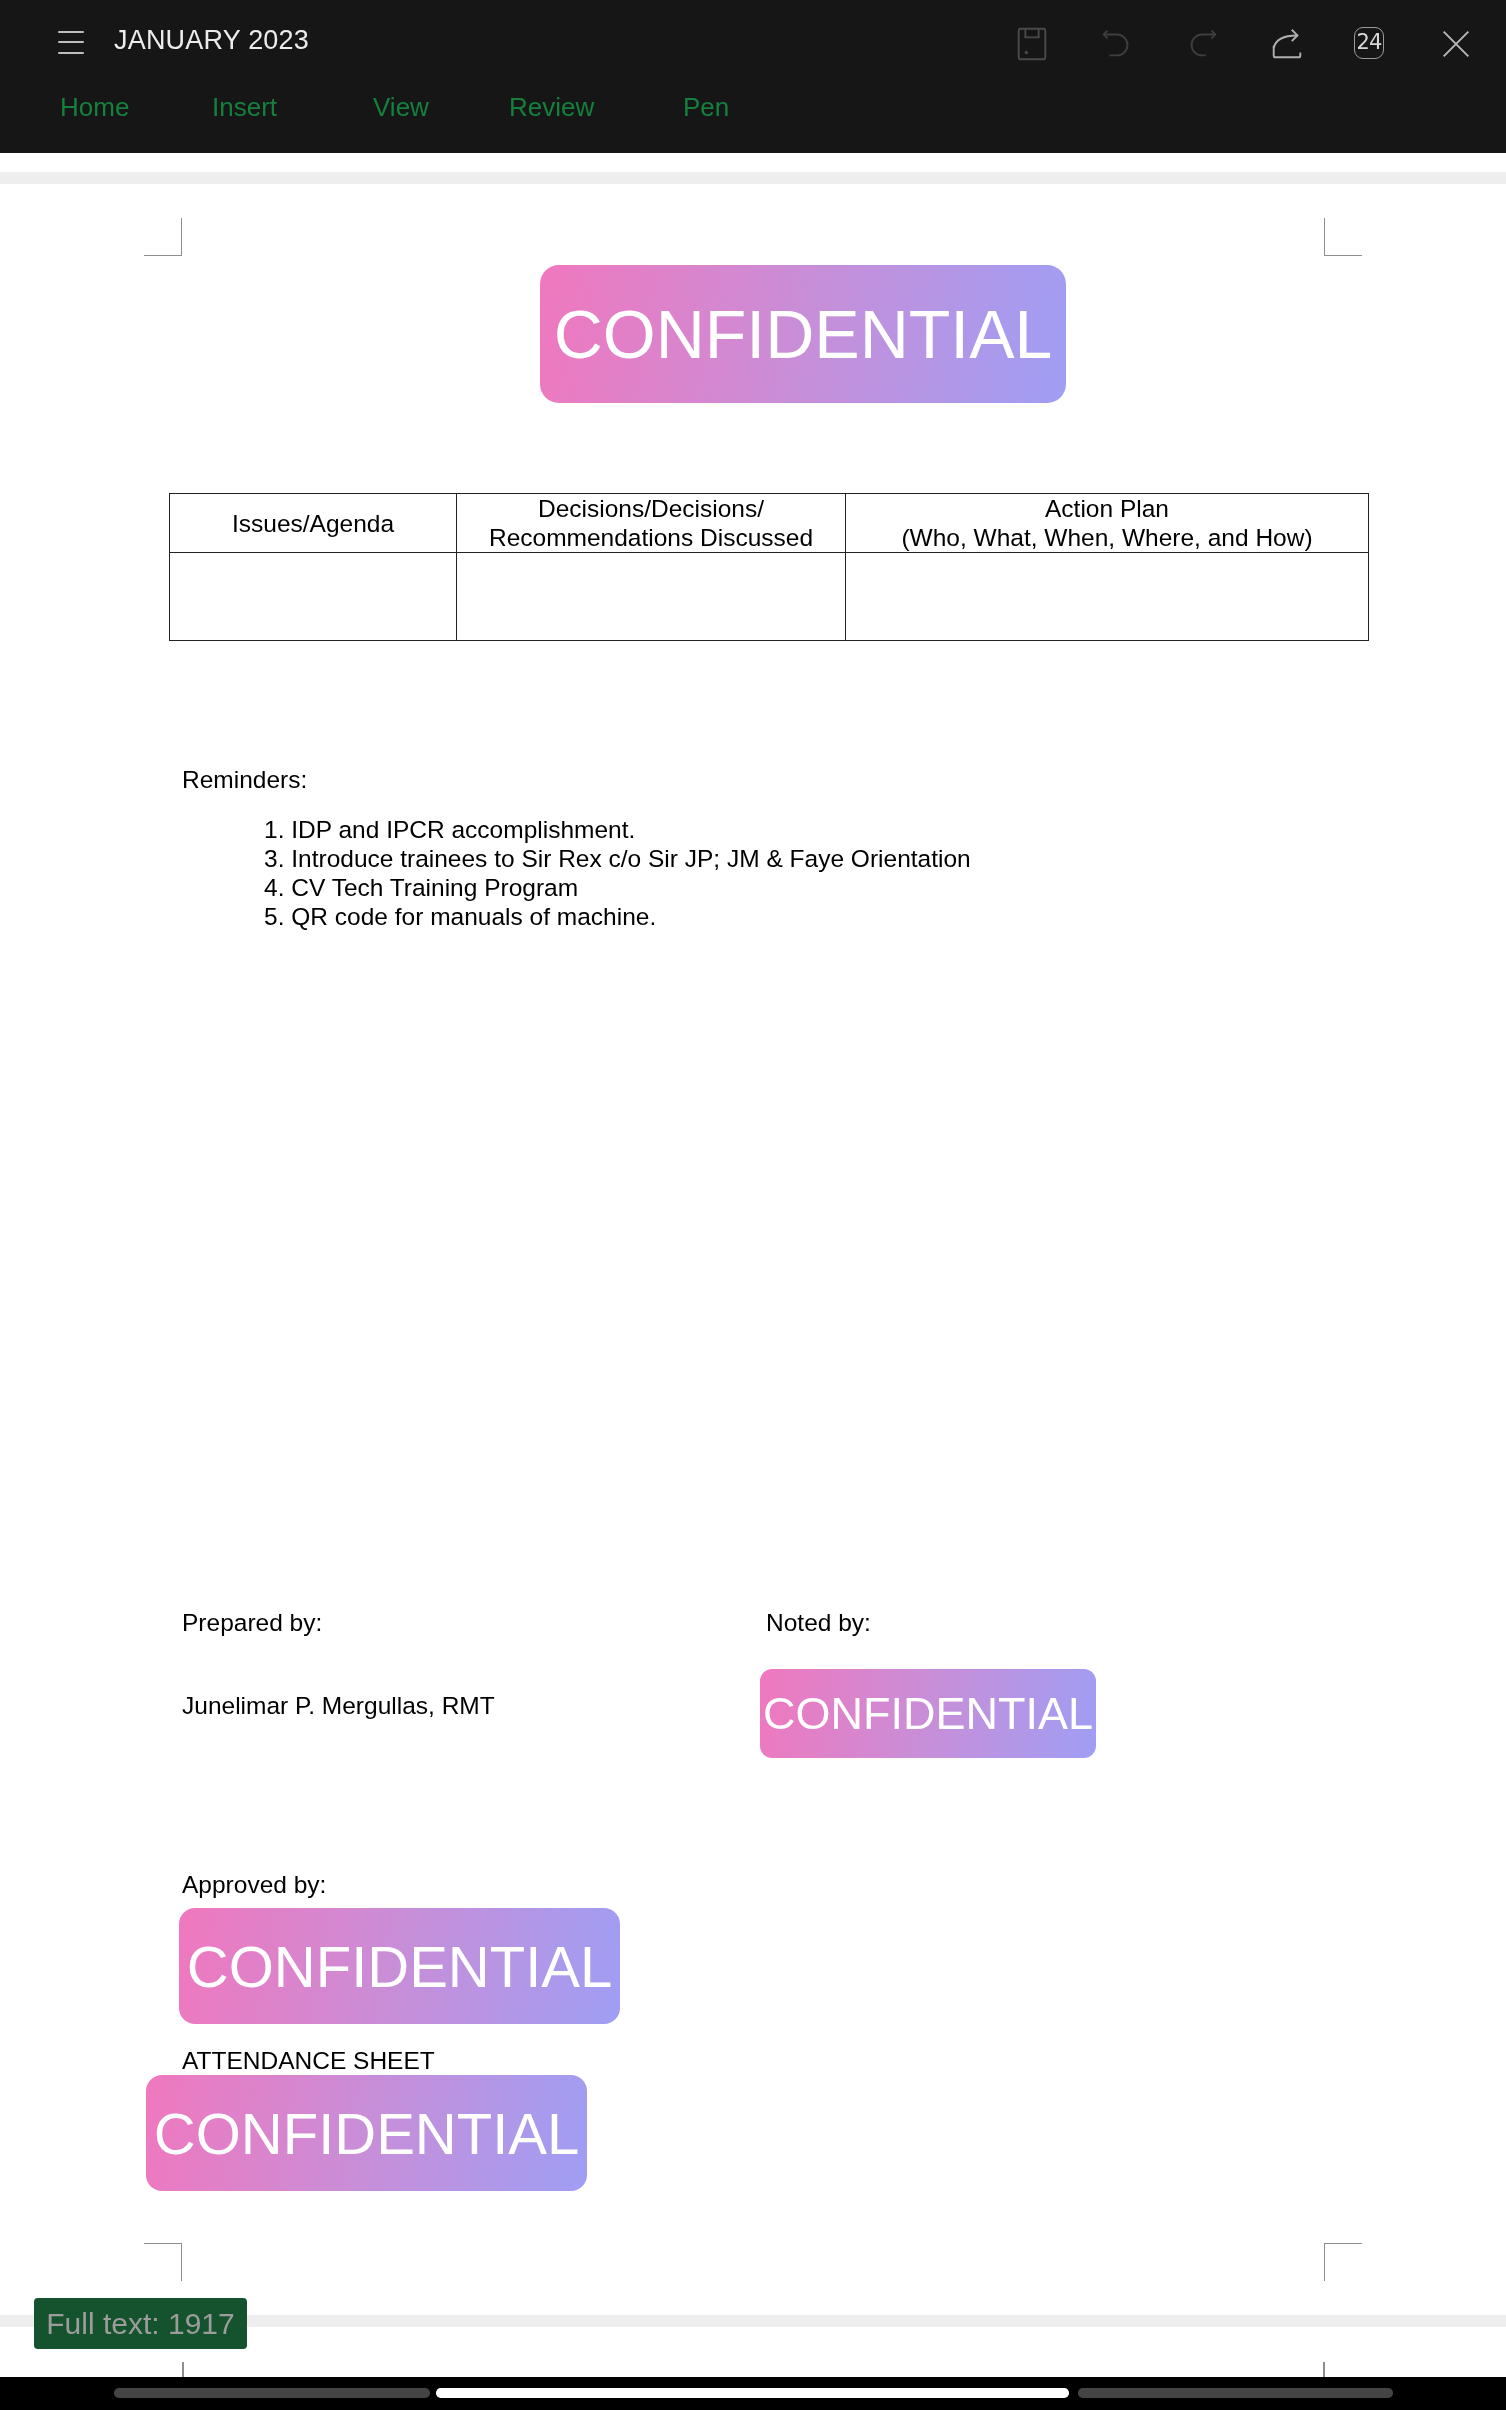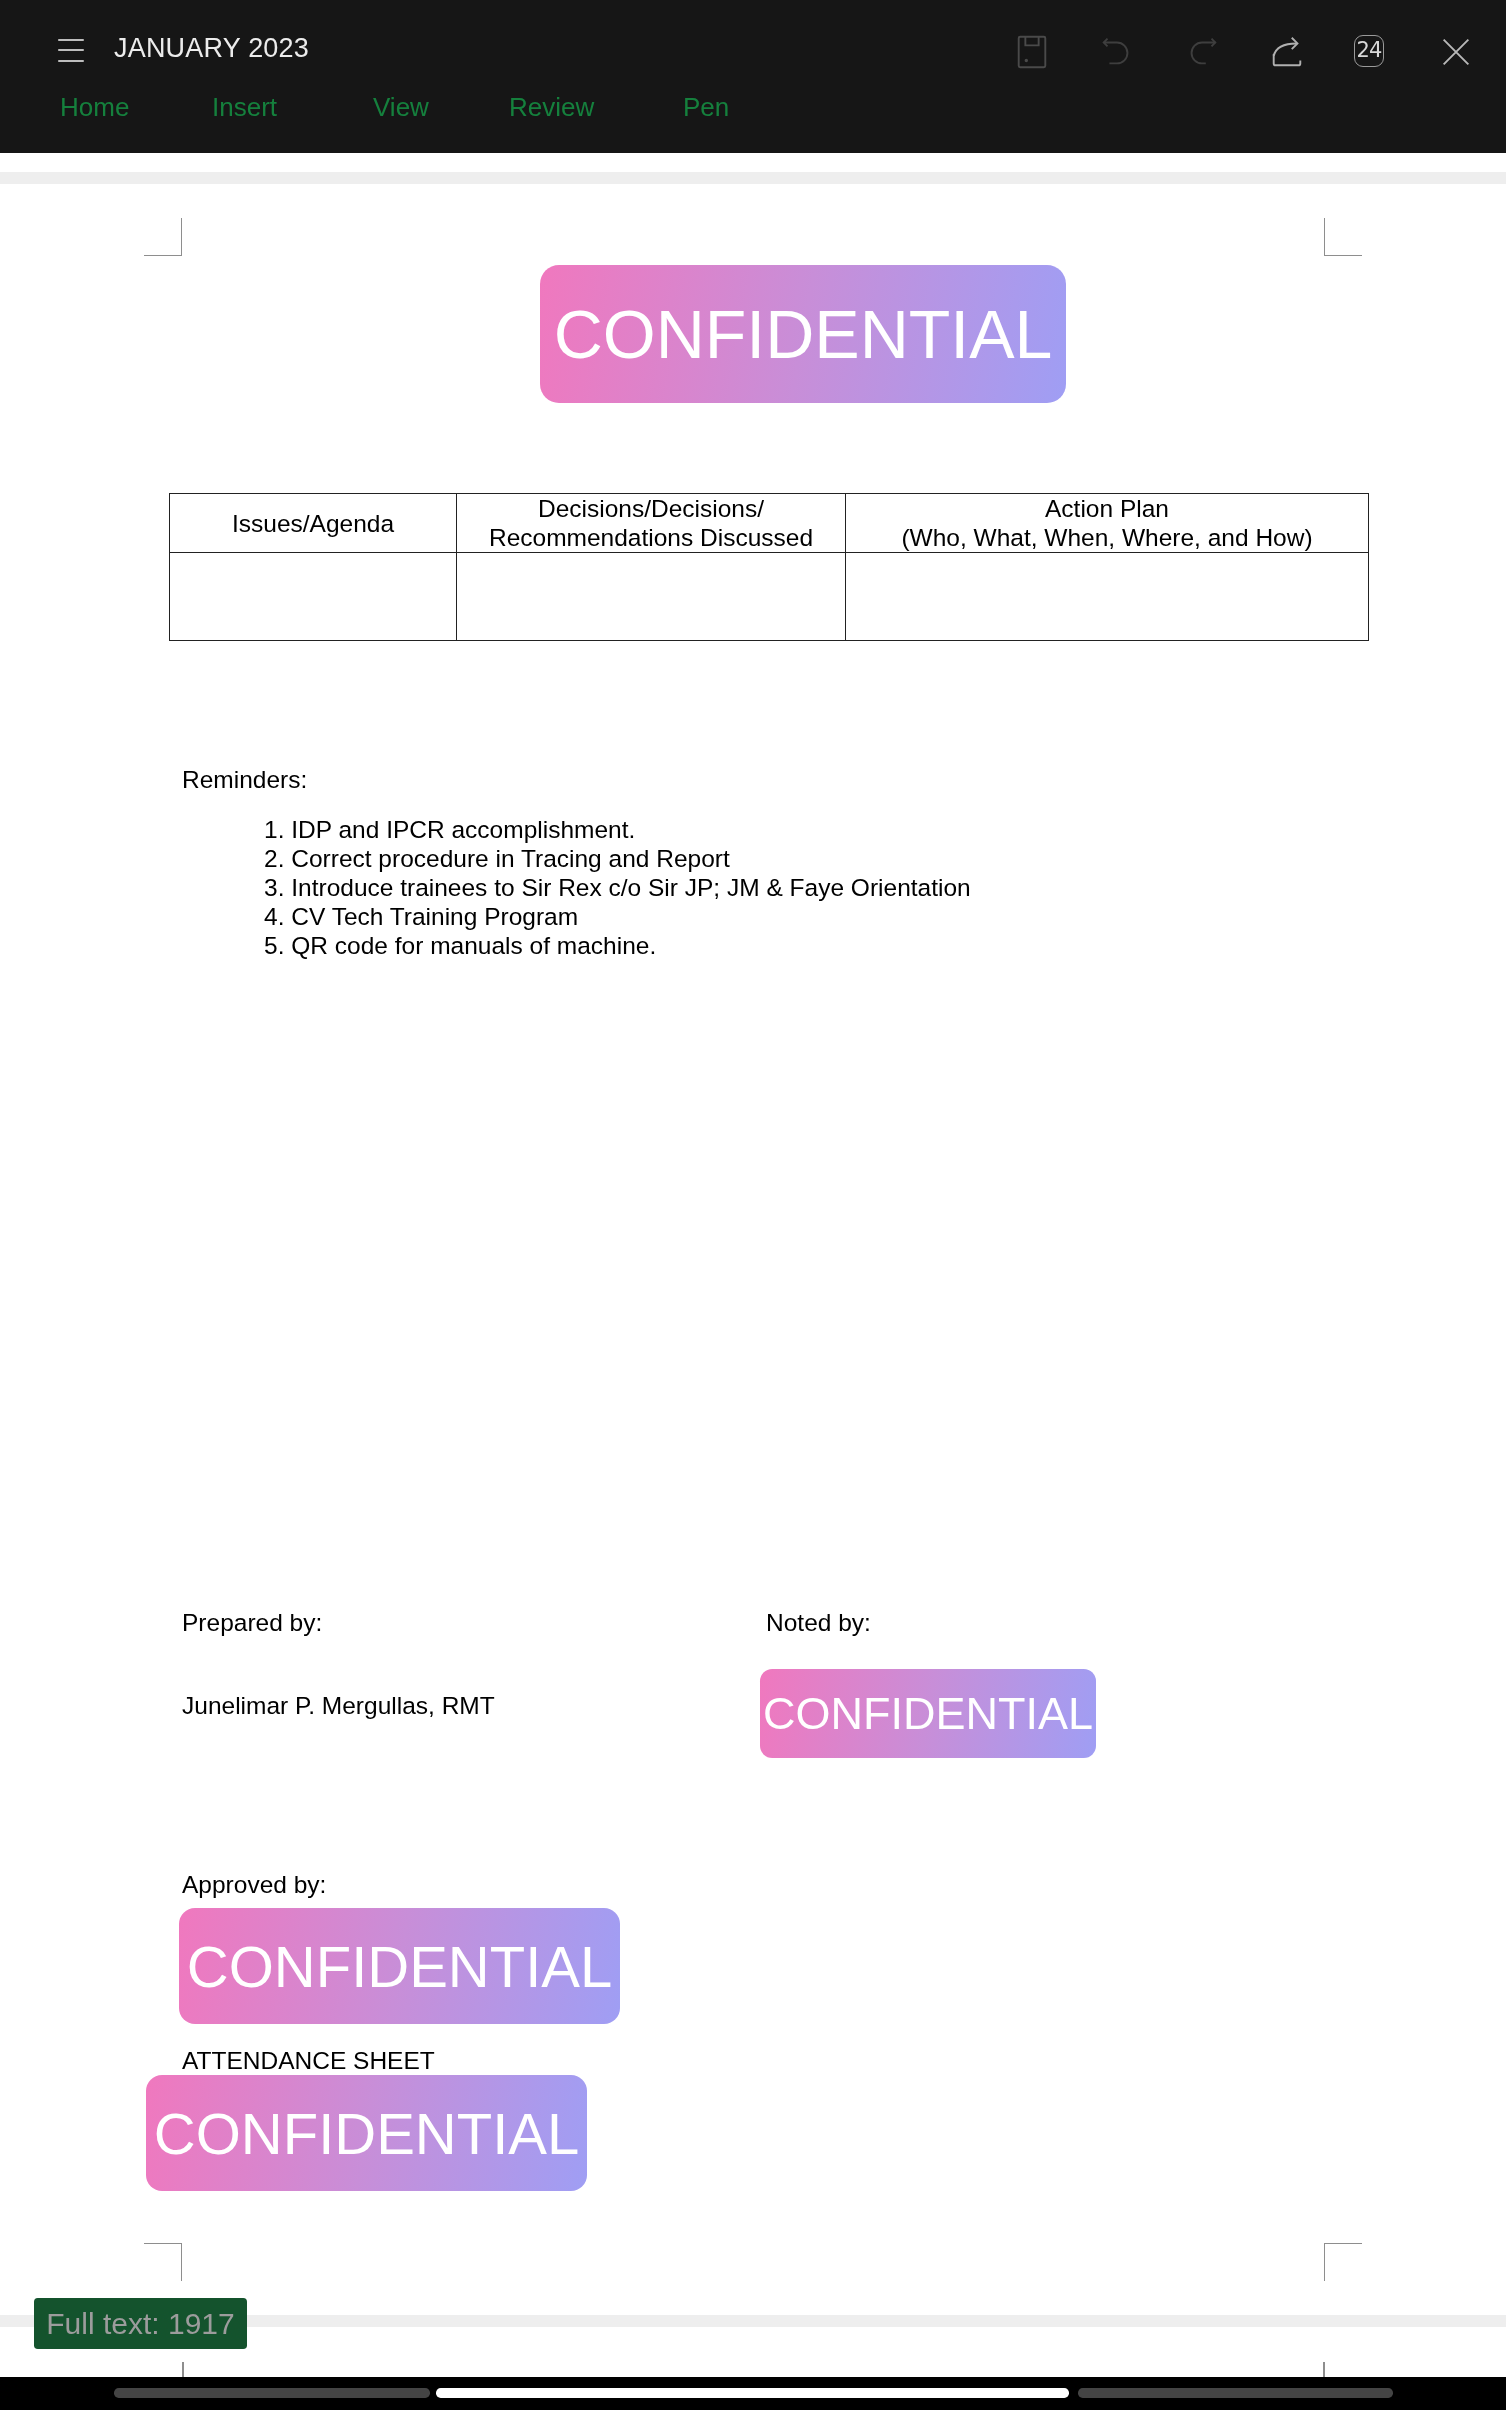--- a/index.html
+++ b/index.html
@@ -1,21 +1,21 @@
 <!DOCTYPE html>
 <html style="font-size:15px"><head>
 <meta charset="utf-8">
 <style>
   * { box-sizing: border-box; margin: 0; padding: 0; }
   html, body { width: 1507px; height: 2411px; overflow: hidden; background: #ffffff; }
   body { position: relative; font-family: "Liberation Sans", "DejaVu Sans", sans-serif; color: #000; }
 
   
   .topbar { position: absolute; left: 0; top: 0; width: 1507px; height: 153px; background: #161616; }
-  .titlerow { position: absolute; left: 0; top: 12px; width: 1199px; height: 77px; }
+  .titlerow { position: absolute; left: 0; top: 4px; width: 1199px; height: 77px; }
   .menu-icon { position: absolute; left: 58px; top: 26px; width: 26px; height: 24.5px; cursor: pointer; }
   .menu-icon span { position: absolute; left: 0; width: 26px; height: 1.9px; background: #bdbdbd; border-radius: 0.9px; }
   .doc-title { position: absolute; left: 114px; top: 21px; font-size: 27px; color: #ececec; letter-spacing: 0.2px; white-space: nowrap; }
   .tb-icon { position: absolute; top: 19px; width: 41px; height: 41px; display: flex; align-items: center; justify-content: center; cursor: pointer; }
   .tb-icon svg { width: 38px; height: 38px; }
   .badge24 { position: absolute; left: 1354px; top: 22.6px; width: 30px; height: 32px; border: 1.9px solid #9a9a9a; border-radius: 9px; color: #d8d8d8; font-size: 21px; text-align: center; line-height: 28px; font-family: "DejaVu Sans", sans-serif; letter-spacing: -0.9px; cursor: pointer; }
 
   .tabrow { position: absolute; left: 0; top: 92px; width: 1507px; height: 51px; }
   .tab { position: absolute; top: 0; font-size: 26px; color: #15803d; cursor: pointer; white-space: nowrap; }
 
@@ -122,21 +122,20 @@
     <td></td>
     <td></td>
     <td></td>
   </tr>
 </tbody>
   </table>
 
 <div class="text" style="left:182px; top:759px;">Reminders:</div>
 <ol class="reminders-list">
   <li>1. IDP and IPCR accomplishment.</li>
-  <li>2. Correct procedure in Tracing and Report</li>
   <li>3. Introduce trainees to Sir Rex c/o Sir JP; JM &amp; Faye Orientation</li>
   <li>4. CV Tech Training Program</li>
   <li>5. QR code for manuals of machine.</li>
 </ol>
 
 <div class="text" style="left:182px; top:1602px;">Prepared by:</div>
 <div class="text" style="left:766px; top:1602px;">Noted by:</div>
 <div class="text" style="left:182px; top:1685px;">Junelimar P. Mergullas, RMT</div>
 <div class="conf" style="left:760px; top:1669px; width:336px; height:89px; border-radius:12.2px; font-size:45px;">CONFIDENTIAL</div>
 

